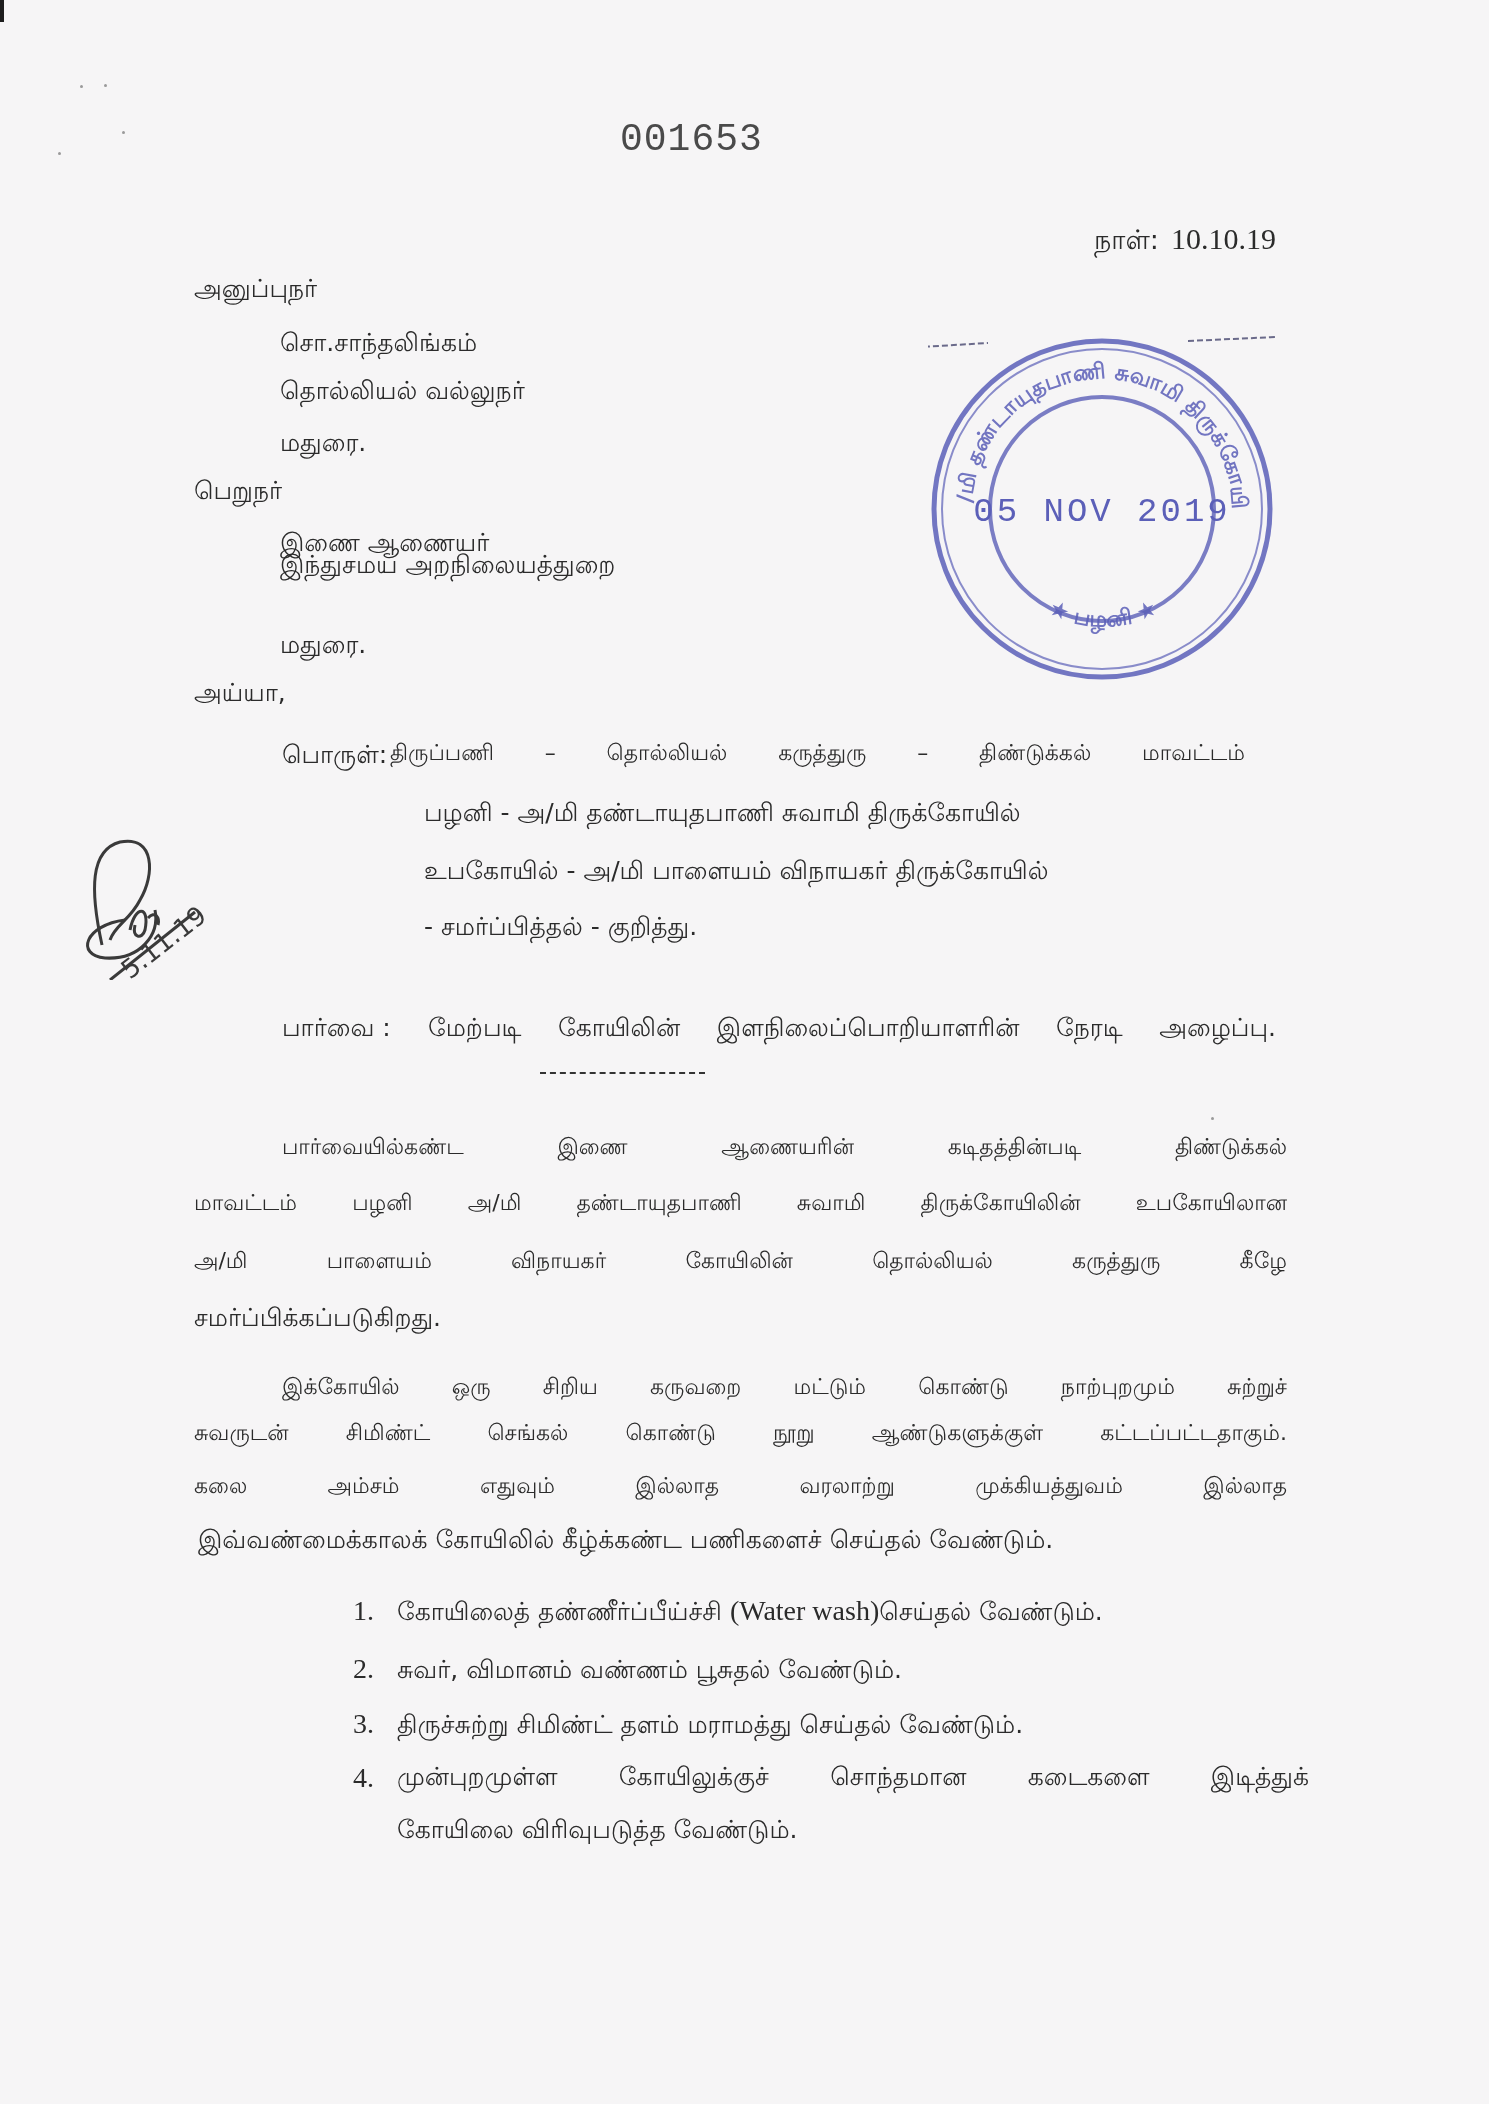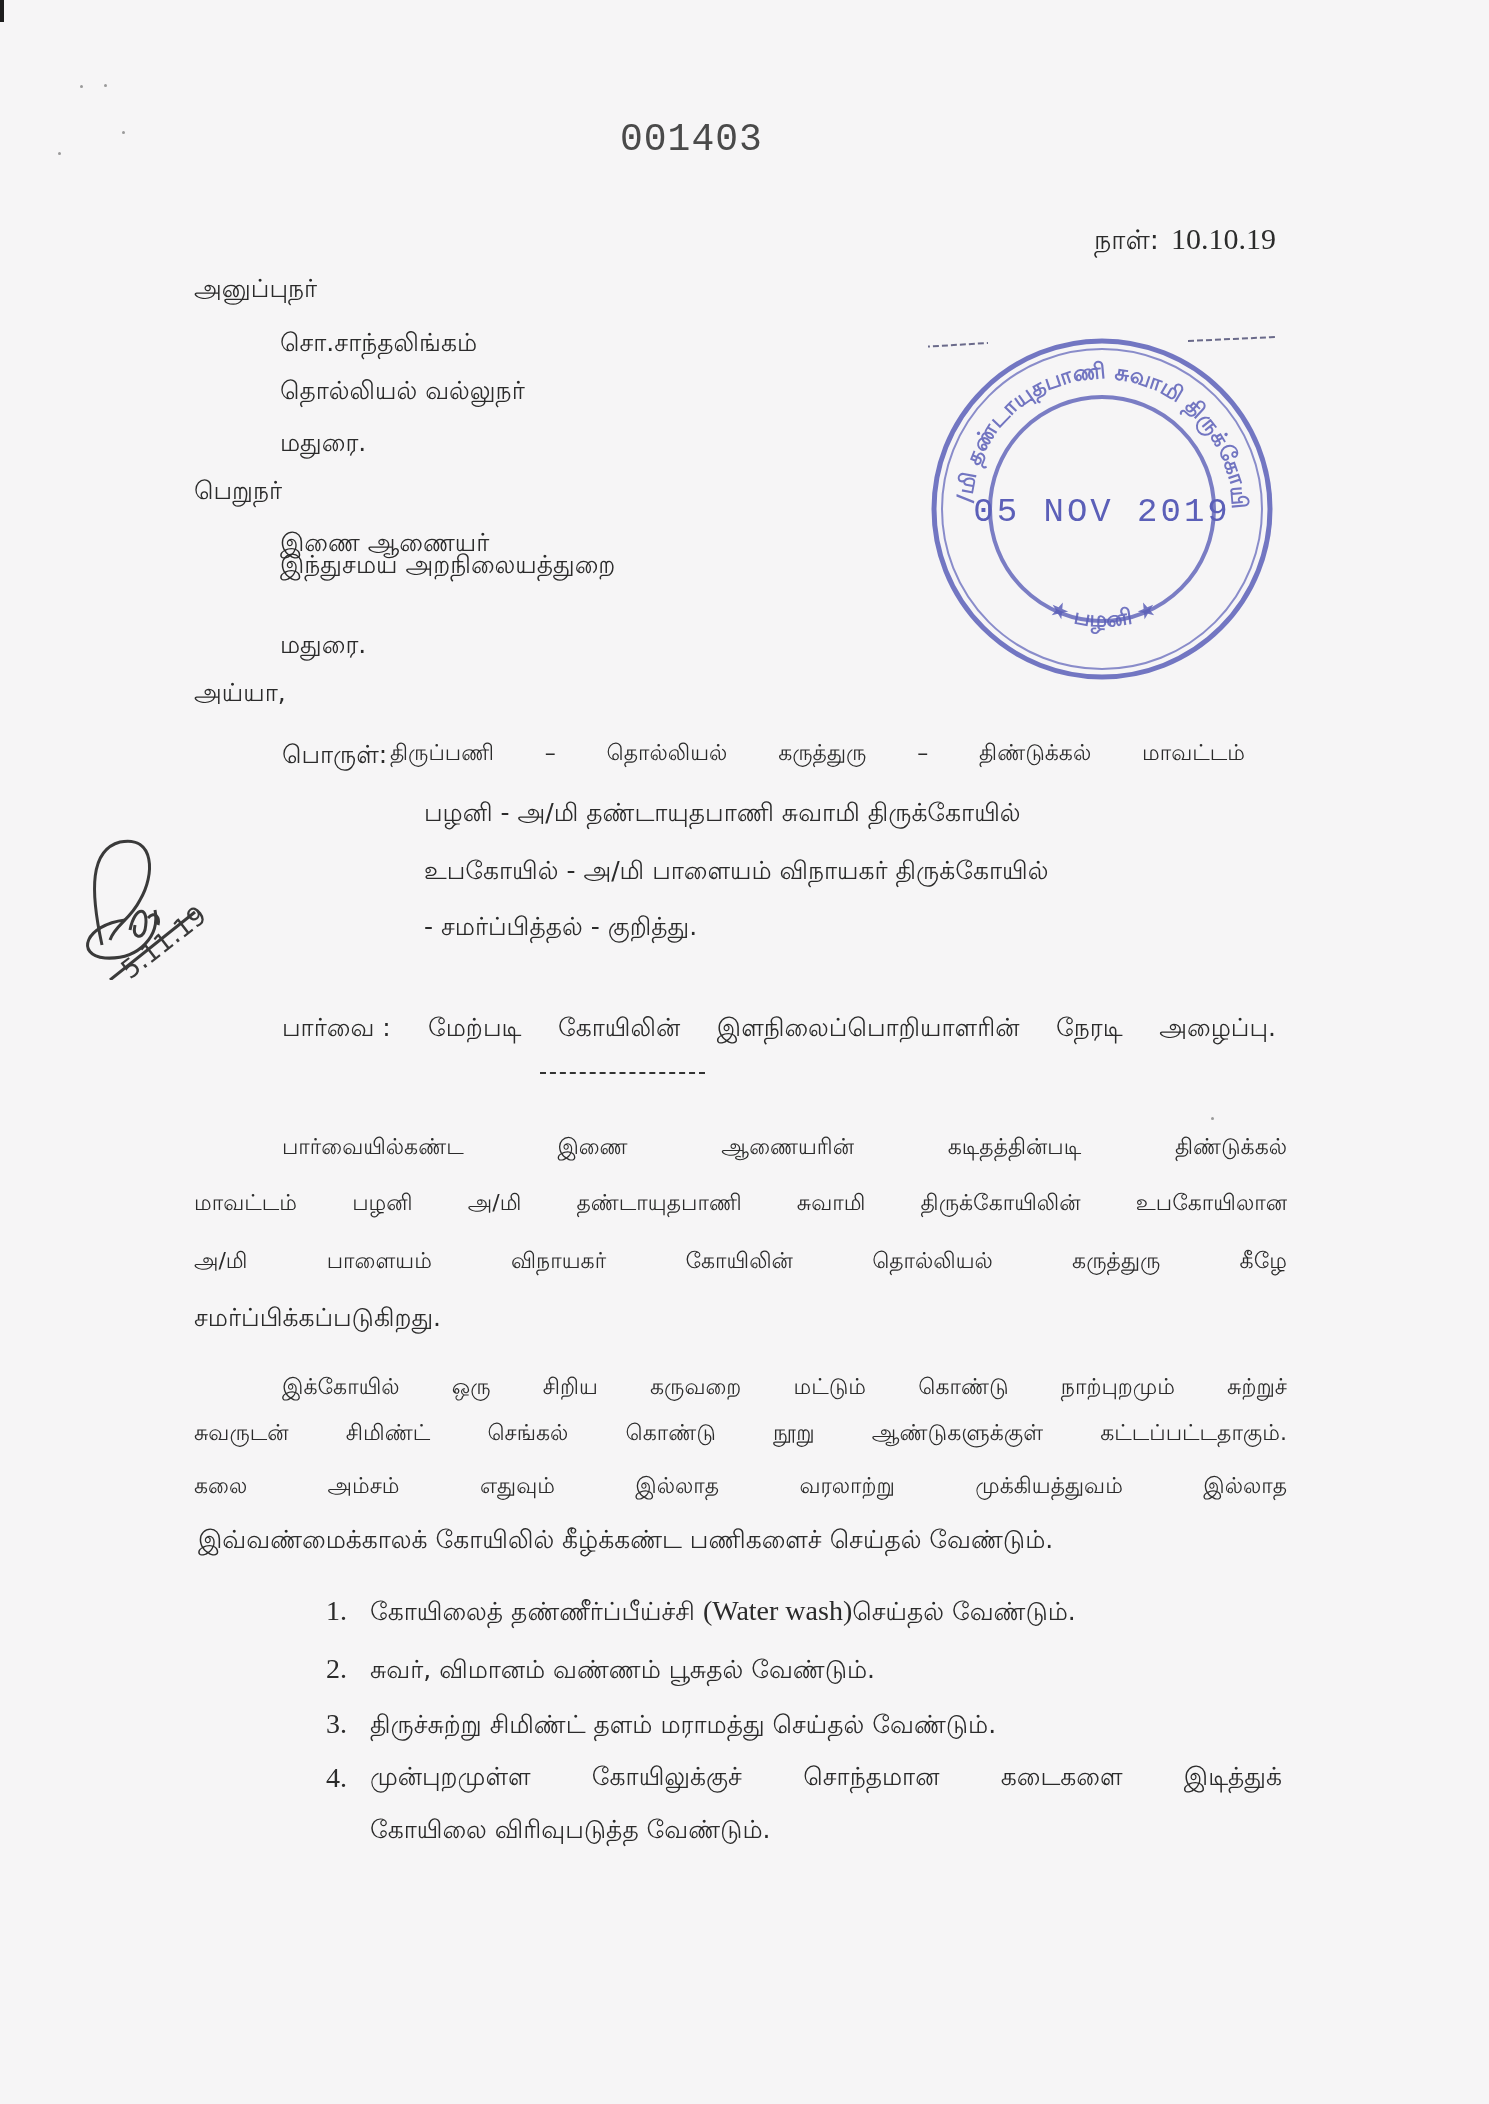--- a/index.html
+++ b/index.html
@@ -15,34 +15,34 @@
   .mono { font-family: "Liberation Mono", monospace; }
   .corner-mark { position:absolute; left:0; top:0; width:4px; height:22px; background:#1d1d1d; }
   .speck { position:absolute; width:3px; height:3px; border-radius:50%; background:#9a9a9a; }
   .docno { left: 620px; top: 118px; font-size: 38px; color:#4a4a4a; letter-spacing: 1px; }
   .date-line { left: 1094px; top: 222px; font-size: 27px; }
   .date-line .dv { font-family: "Liberation Serif", serif; font-size: 30px; margin-left: 12px; }
   .justify { position:absolute; text-align: justify; text-align-last: justify; white-space: normal; font-size: 22px; line-height: 1; }
   .ul-dash { position:absolute; left:540px; top:1072px; width:165px; border-top: 2px dashed #333; }
   .stamp { position:absolute; left: 928px; top: 335px; width: 348px; height: 348px; }
   .sig { position:absolute; left: 60px; top: 830px; width: 180px; height: 150px; }
-  .list-item { position:absolute; font-size: 25px; }
+  .list-item { position:absolute; font-size: 25px; margin-left: 27px; }
   .list-item .num { font-family: "Liberation Serif", serif; font-size: 28px; display:inline-block; width: 44px; }
 </style>
 </head>
 <body>
 
 <div class="corner-mark"></div>
 <span class="speck" style="left:80px;top:85px"></span>
 <span class="speck" style="left:104px;top:84px"></span>
 <span class="speck" style="left:122px;top:131px"></span>
 <span class="speck" style="left:58px;top:152px"></span>
 <span class="speck" style="left:1211px;top:1117px"></span>
 
-<div class="abs mono docno">001403</div>
+<div class="abs mono docno">001653</div>
 
 <div class="abs date-line">
   <span>நாள்:</span><span class="dv">10.10.19</span>
 </div>
 
 <div class="abs t" style="left:194px;top:276px">அனுப்புநர்</div>
 <div class="abs t" style="left:280px;top:330px">சொ.சாந்தலிங்கம்</div>
 <div class="abs t" style="left:280px;top:378px">தொல்லியல் வல்லுநர்</div>
 <div class="abs t" style="left:280px;top:430px">மதுரை.</div>
 

